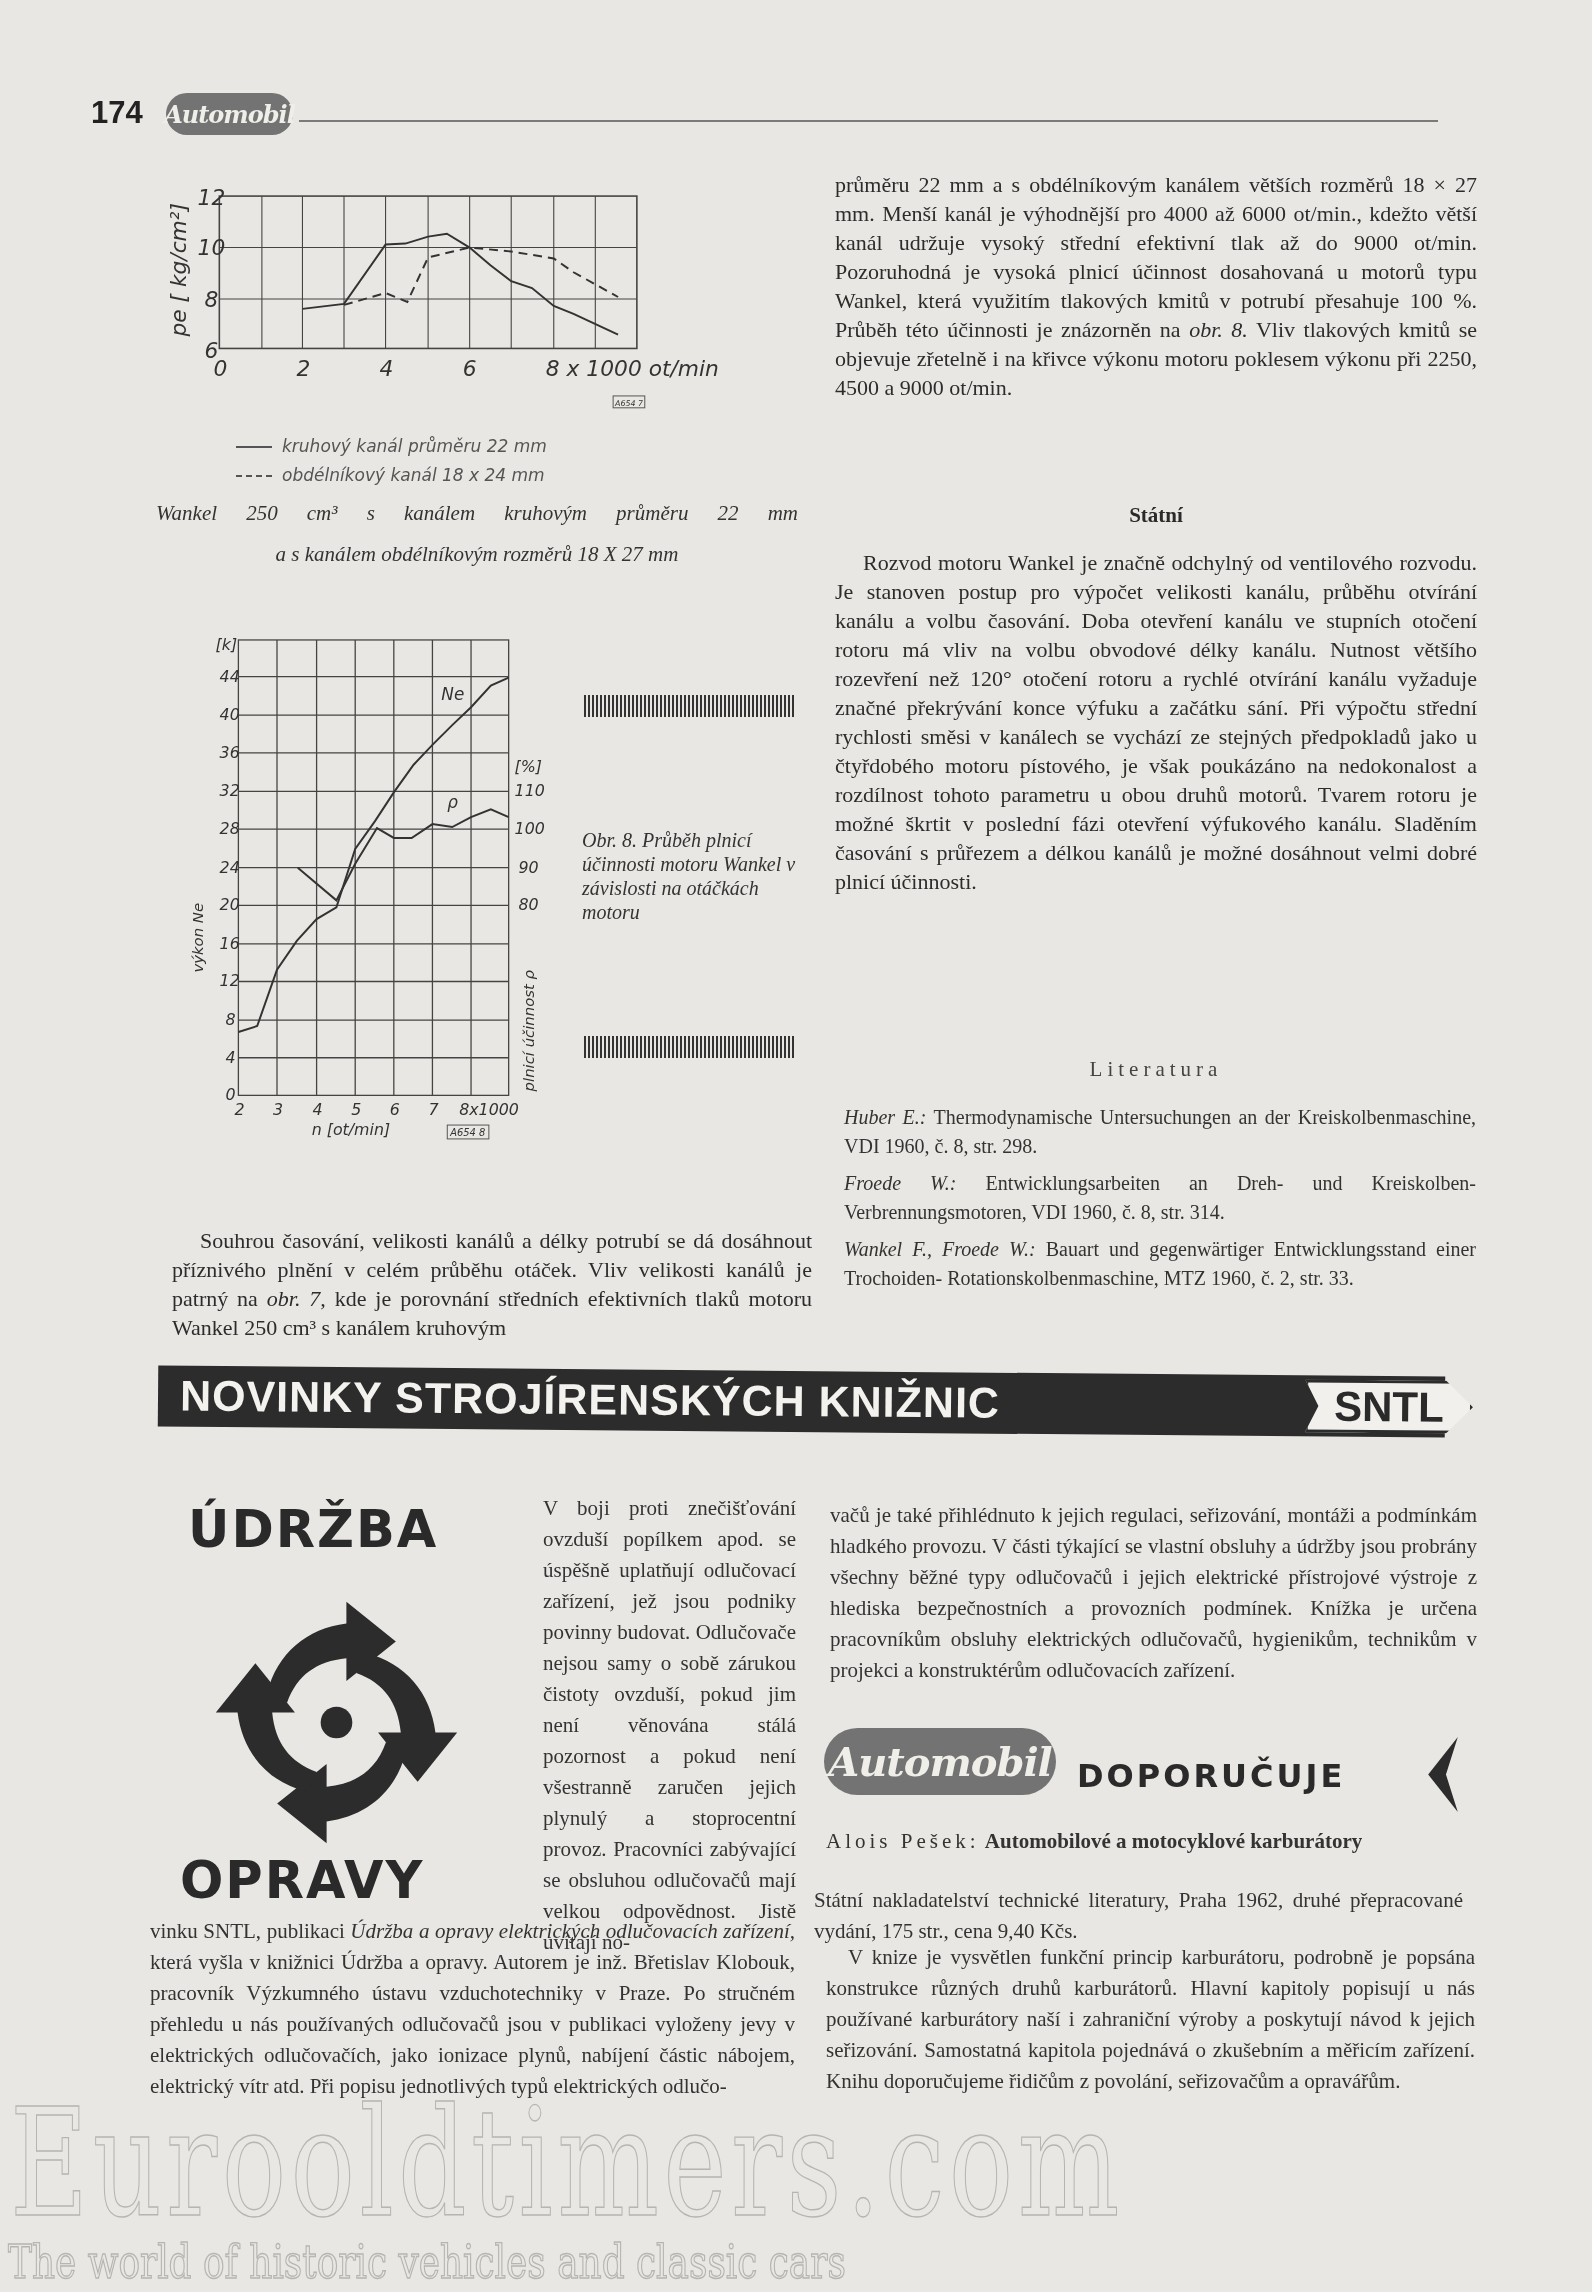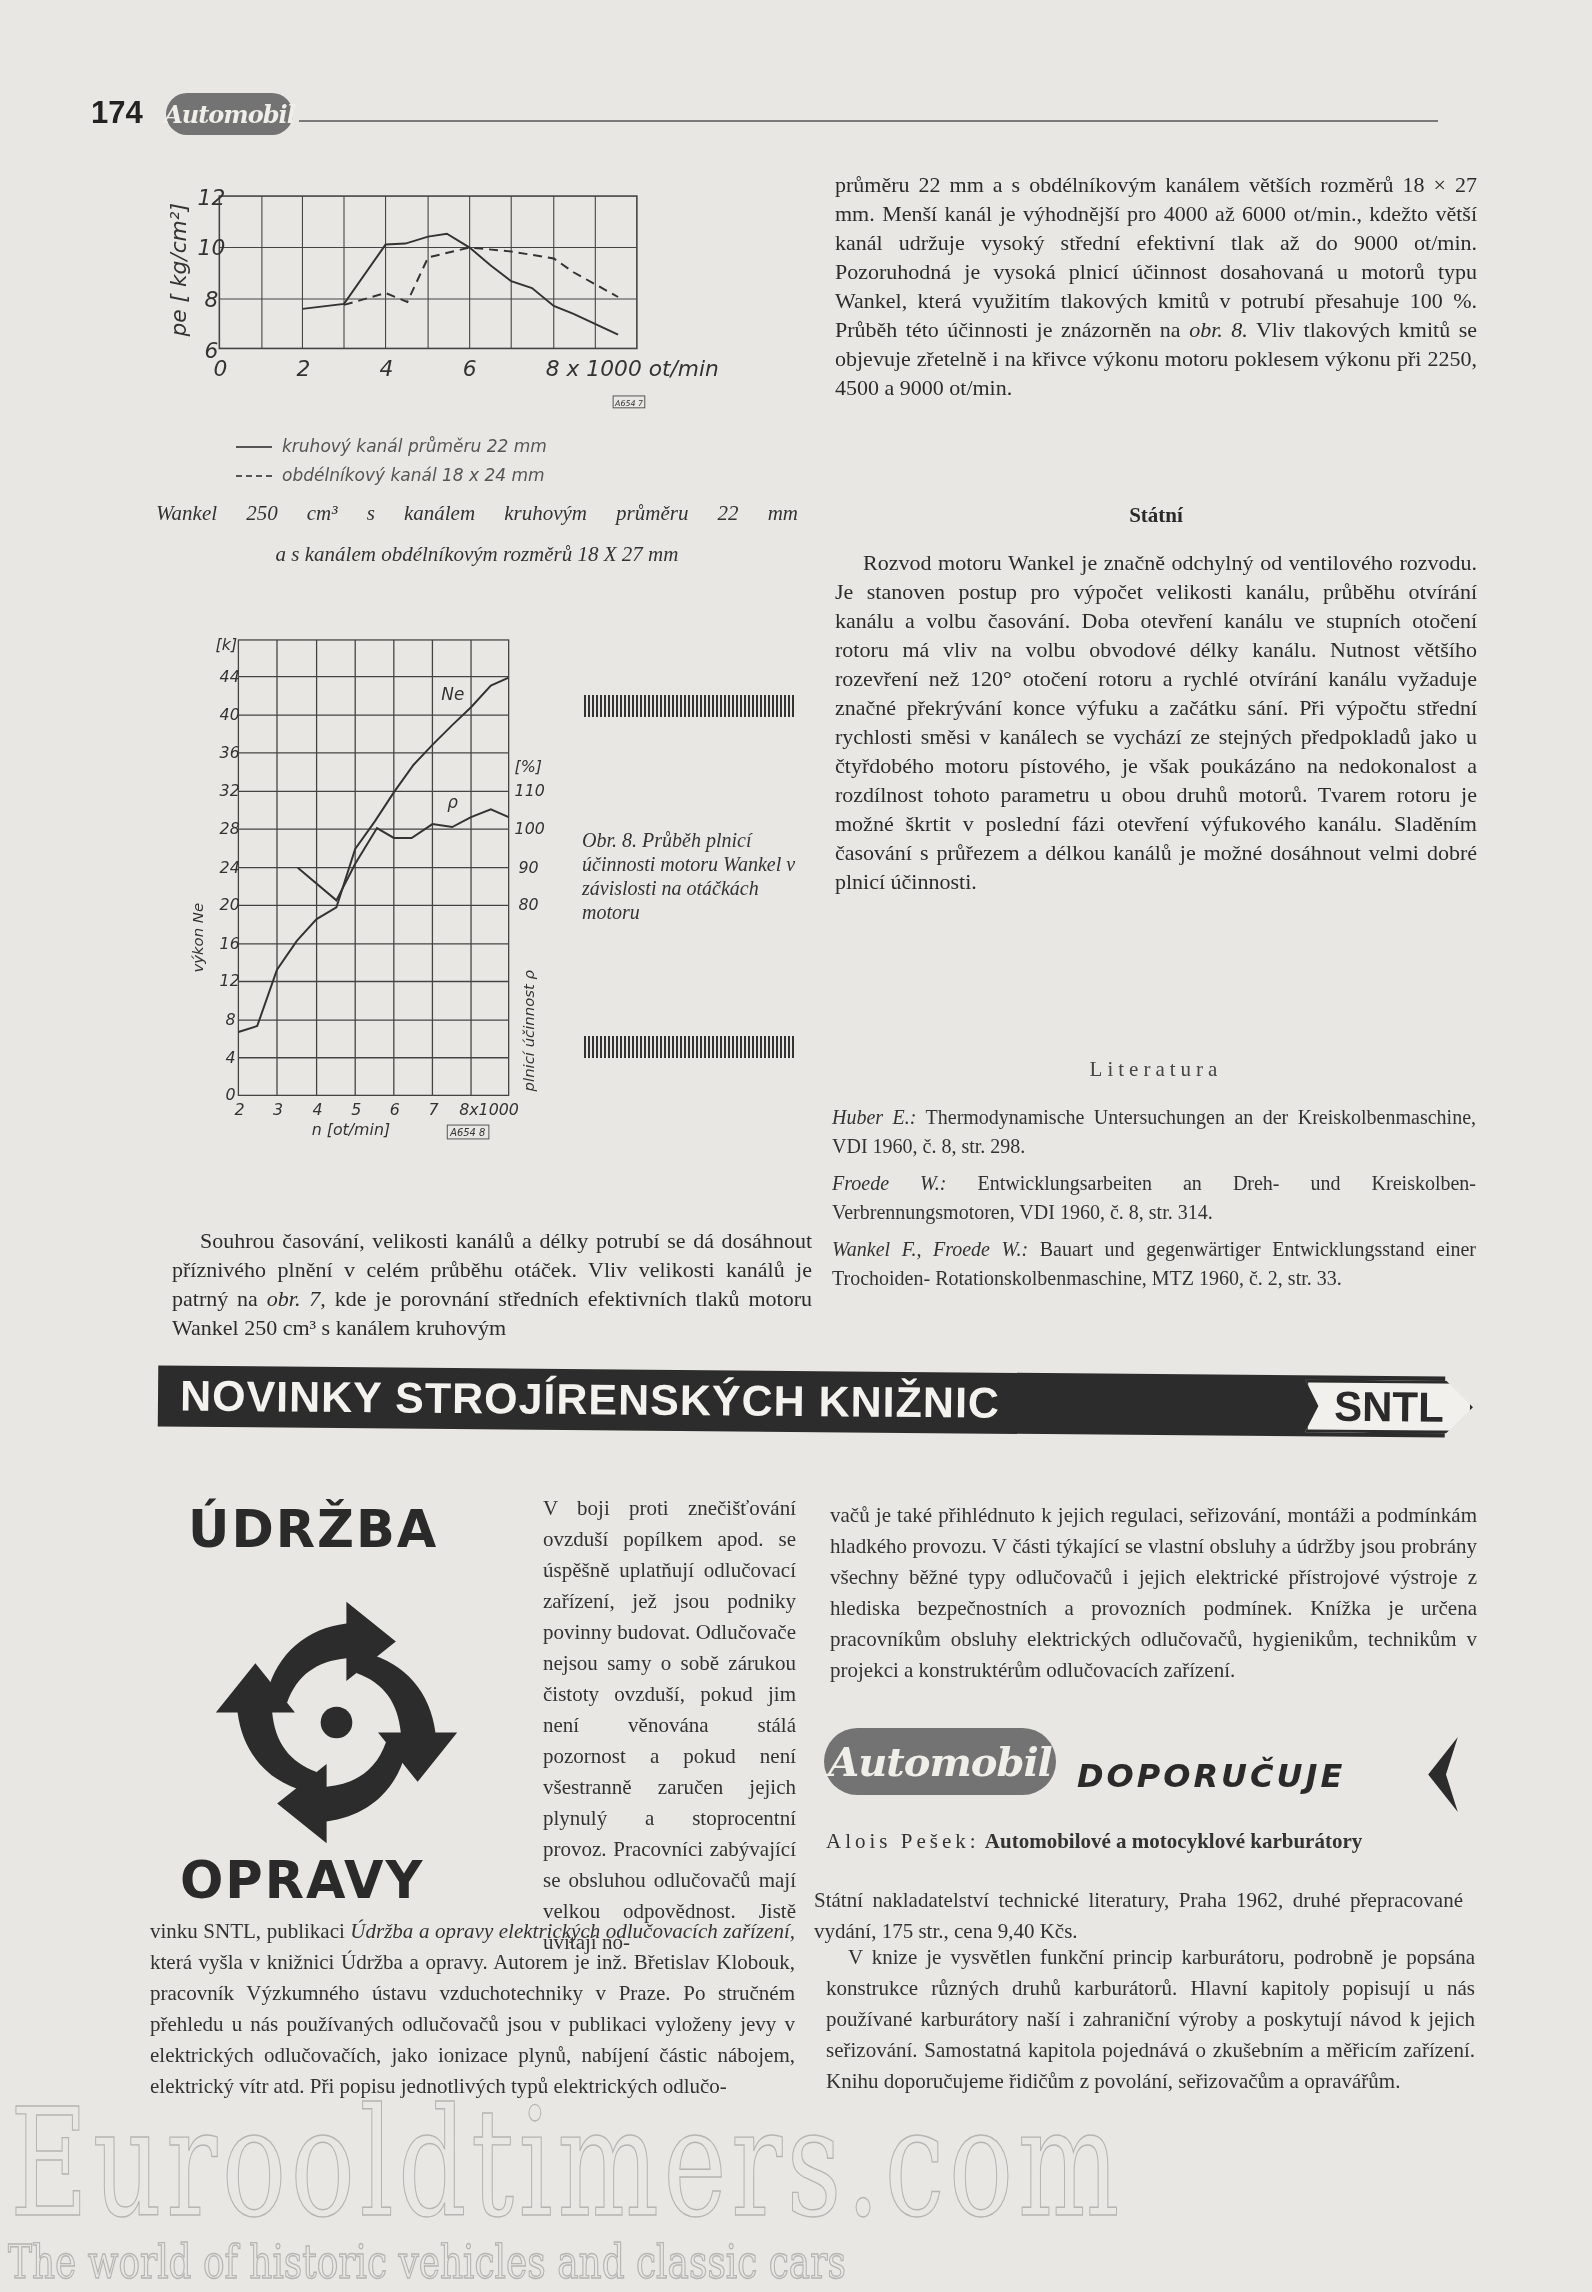--- a/index.html
+++ b/index.html
@@ -33,21 +33,21 @@
 
   .caption { font-family: "Liberation Serif", serif; font-style: italic; font-size: 21px; line-height: 25px; color: #333; }
   .legend { font-family: "DejaVu Sans", sans-serif; font-style: italic; font-size: 17px; color: #555; line-height: 29px; }
   .legend .swatch { display: inline-block; width: 36px; vertical-align: middle; margin-right: 10px; border-top: 2px solid #555; }
   .legend .swatch.dash { border-top: 2px dashed #555; }
 
   .heading { font-family: "Liberation Serif", serif; font-weight: bold; font-size: 21px; text-align: center; }
   .spaced { letter-spacing: 5px; font-family: "Liberation Serif", serif; font-size: 21px; text-align: center; color:#444; }
 
   .refs { font-family: "Liberation Serif", serif; font-size: 20px; line-height: 29px; color: #333; text-align: justify; }
-  .refs p { margin-bottom: 8px; }
+  .refs p { margin-bottom: 8px; margin-left: 12px; }
 
   .hatch {
     height: 22px;
     background: repeating-linear-gradient(90deg, #333 0 2px, transparent 2px 4px);
   }
 
   svg text { font-family: "DejaVu Sans", sans-serif; font-style: italic; fill: #333; }
 
   
   .banner {
@@ -230,21 +230,21 @@
 
 <div class="abs ad-text" style="left:543px; top:1493px; width:253px;">V boji proti znečišťování ovzduší popílkem apod. se úspěšně uplatňují odlučovací zařízení, jež jsou podniky povinny budovat. Odlučovače nejsou samy o sobě zárukou čistoty ovzduší, pokud jim není věnována stálá pozornost a pokud není všestranně zaručen jejich plynulý a stoprocentní provoz. Pracovníci zabývající se obsluhou odlučovačů mají velkou odpovědnost. Jistě uvítají no-</div>
 
 <div class="abs ad-text" style="left:150px; top:1916px; width:645px;">
   <span>vinku SNTL, publikaci</span> <span class="it">Údržba a opravy elektrických odlučovacích zařízení,</span> <span>která vyšla v knižnici Údržba a opravy. Autorem je inž. Břetislav Klobouk, pracovník Výzkumného ústavu vzduchotechniky v Praze. Po stručném přehledu u nás používaných odlučovačů jsou v publikaci vyloženy jevy v elektrických odlučovačích, jako ionizace plynů, nabíjení částic nábojem, elektrický vítr atd. Při popisu jednotlivých typů elektrických odlučo-</span>
 </div>
 
 <div class="abs ad-text" style="left:830px; top:1500px; width:647px;">vačů je také přihlédnuto k jejich regulaci, seřizování, montáži a podmínkám hladkého provozu. V části týkající se vlastní obsluhy a údržby jsou probrány všechny běžné typy odlučovačů i jejich elektrické přístrojové výstroje z hlediska bezpečnostních a provozních podmínek. Knížka je určena pracovníkům obsluhy elektrických odlučovačů, hygienikům, technikům v projekci a konstruktérům odlučovacích zařízení.</div>
 
 <div class="abs logo" style="left:824px; top:1728px; width:232px; height:67px; border-radius:34px; font-size:40px;">Automobil</div>
-<div class="abs dop" style="left:1077px; top:1757px;font-style:italic;">DOPORUČUJE</div>
+<div class="abs dop" style="left:1077px; top:1757px;">DOPORUČUJE</div>
 <svg class="abs" style="left:1424px; top:1735px;" width="38" height="79" viewBox="0 0 38 80">
   <path d="M34,2 L4,40 L34,78 L22,40 Z" fill="#2c2c2c"></path>
 </svg>
 
 <div class="abs ad-text" style="left:826px; top:1830px; width:649px; font-size:21px; line-height:23px;">
   <span style="letter-spacing:4px;">Alois Pešek:</span> <b>Automobilové a motocyklové karburátory</b>
 </div>
 <div class="abs ad-text" style="left:814px; top:1885px; width:649px;">Státní nakladatelství technické literatury, Praha 1962, druhé přepracované vydání, 175 str., cena 9,40 Kčs.</div>
 <div class="abs ad-text" style="left:826px; top:1942px; width:649px; text-indent:22px;">V knize je vysvětlen funkční princip karburátoru, podrobně je popsána konstrukce různých druhů karburátorů. Hlavní kapitoly popisují u nás používané karburátory naší i zahraniční výroby a poskytují návod k jejich seřizování. Samostatná kapitola pojednává o zkušebním a měřicím zařízení. Knihu doporučujeme řidičům z povolání, seřizovačům a opravářům.</div>
 

